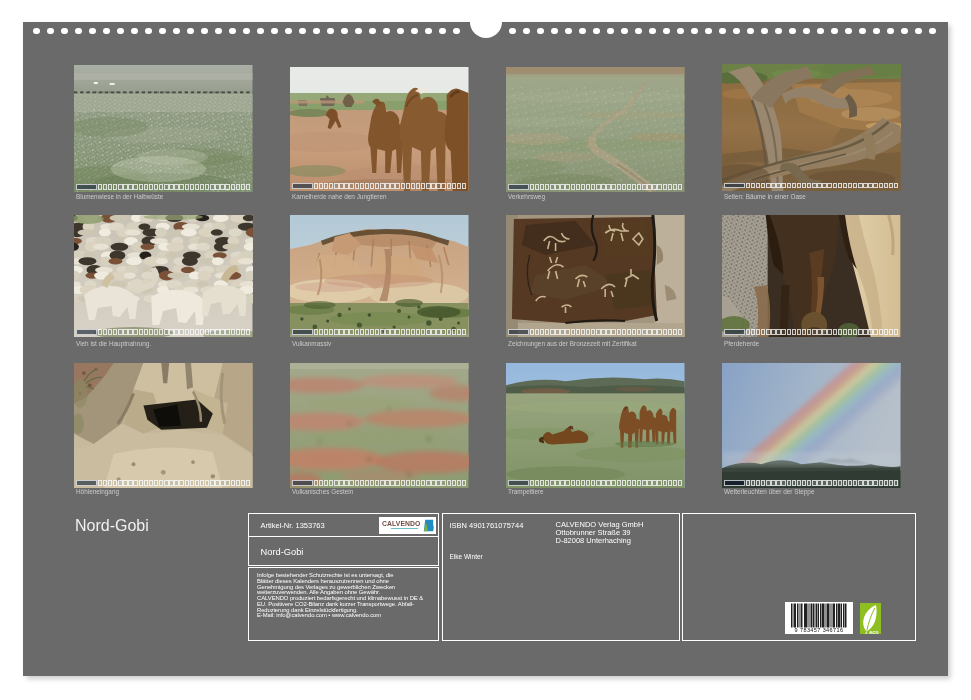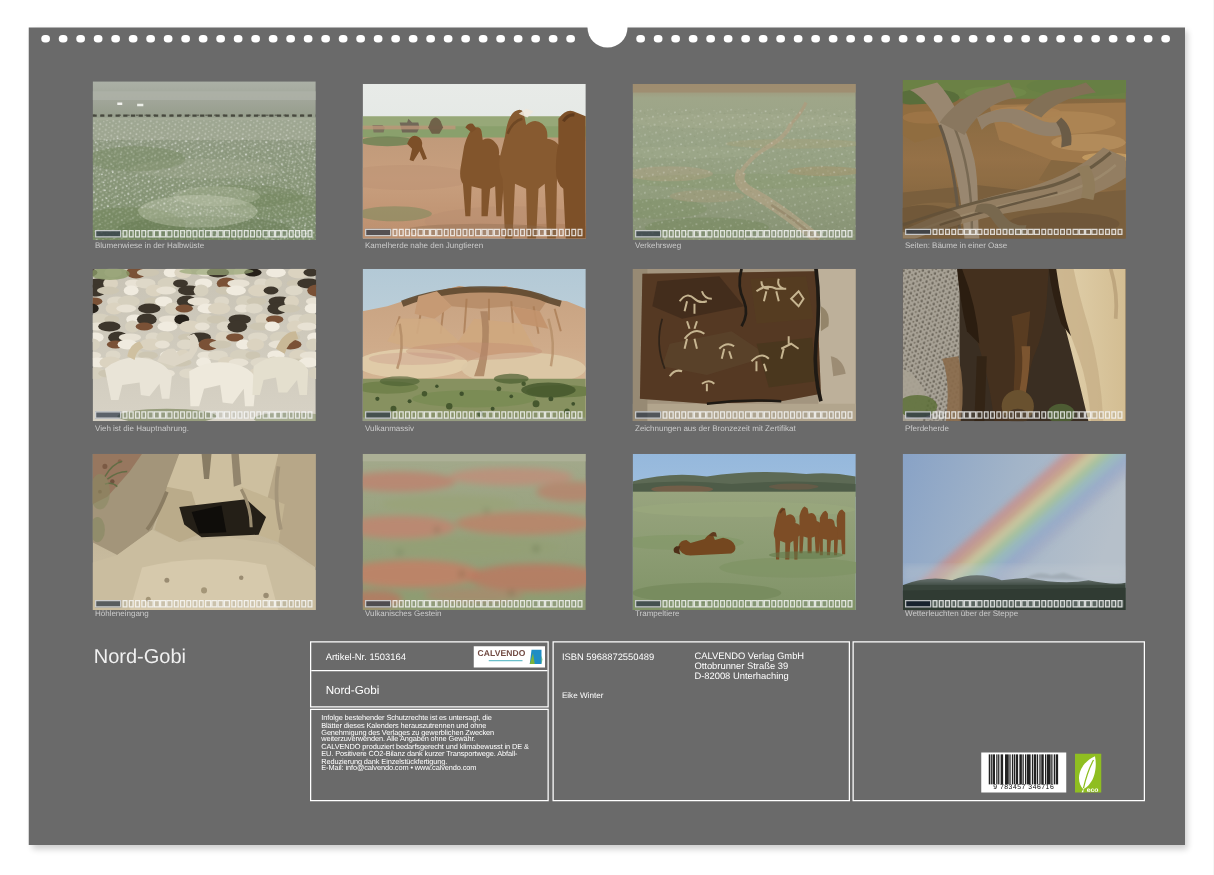--- a/index.html
+++ b/index.html
@@ -1121,21 +1121,21 @@
   <div class="cap" style="left:701px;top:318.2px;">Pferdeherde</div>
   <div class="cap" style="left:53px;top:466.2px;">Höhleneingang</div>
   <div class="cap" style="left:269px;top:466.2px;">Vulkanisches Gestein</div>
   <div class="cap" style="left:485px;top:466.2px;">Trampeltiere</div>
   <div class="cap" style="left:701px;top:466.2px;">Wetterleuchten über der Steppe</div>
 
   <div class="title">Nord-Gobi</div>
 
   <div class="bx" style="left:224.5px;top:491.2px;width:191.5px;height:52.5px;">
     <div style="position:absolute;left:0;top:0;right:0;height:21.8px;border-bottom:1.6px solid #fff;">
-      <div style="position:absolute;left:12px;top:7px;font-size:7.5px;">Artikel-Nr. 1503164</div>
+      <div style="position:absolute;left:12px;top:7px;font-size:7.5px;">Artikel-Nr. 1353763</div>
       <div style="position:absolute;right:2.5px;top:2.5px;width:57px;height:17px;background:#fff;">
         <div style="position:absolute;left:3.5px;top:3px;font-size:6.8px;font-weight:bold;color:#714a42;letter-spacing:.1px;">CALVENDO</div>
         <div style="position:absolute;left:12px;top:11px;width:27px;height:1.8px;background:#3aa9b8;opacity:.75;"></div>
         <svg style="position:absolute;right:2px;top:2px;" width="11" height="13" viewBox="0 0 11 13">
           <path d="M2.2 0.8 L10.2 0.8 L10.2 12.2 L0.8 12.2 Z" fill="#1f8dc4"></path>
           <path d="M0.8 12.2 L3.4 3.5 L4.8 12.2 Z" fill="#7ab33a"></path>
           <path d="M10.2 12.2 L11 8.5 L10.3 5.5 Z" fill="#2a9e4a"></path>
         </svg>
       </div>
     </div>
@@ -1147,21 +1147,21 @@
     Blätter dieses Kalenders herauszutrennen und ohne<br>
     Genehmigung des Verlages zu gewerblichen Zwecken<br>
     weiterzuverwenden. Alle Angaben ohne Gewähr.<br>
     CALVENDO produziert bedarfsgerecht und klimabewusst in DE &amp;<br>
     EU. Positivere CO2-Bilanz dank kurzer Transportwege. Abfall-<br>
     Reduzierung dank Einzelstückfertigung.<br>
     E-Mail: info@calvendo.com • www.calvendo.com
   </div>
 
   <div class="bx" style="left:418.5px;top:491.2px;width:238px;height:127.8px;">
-    <div style="position:absolute;left:7px;top:6.5px;font-size:7.5px;">ISBN 5968872550489</div>
+    <div style="position:absolute;left:7px;top:6.5px;font-size:7.5px;">ISBN 4901761075744</div>
     <div style="position:absolute;left:113px;top:6.5px;font-size:7.5px;line-height:8.1px;">CALVENDO Verlag GmbH<br>Ottobrunner Straße 39<br>D-82008 Unterhaching</div>
     <div style="position:absolute;left:7px;top:39px;font-size:6.5px;">Eike Winter</div>
   </div>
 
   <div class="bx" style="left:659px;top:491.2px;width:233.8px;height:127.8px;">
     <div style="position:absolute;left:102px;top:88px;width:68px;height:31.5px;background:#fff;">
       <svg style="position:absolute;left:0;top:0;" width="68" height="31.5" viewBox="0 0 68 31.5" id="barcode">
           <rect x="6" y="1.5" width="1" height="24" fill="#222"></rect>
           <rect x="7.5" y="1.5" width="1" height="24" fill="#222"></rect>
           <rect x="9" y="1.5" width="2" height="24" fill="#222"></rect>

